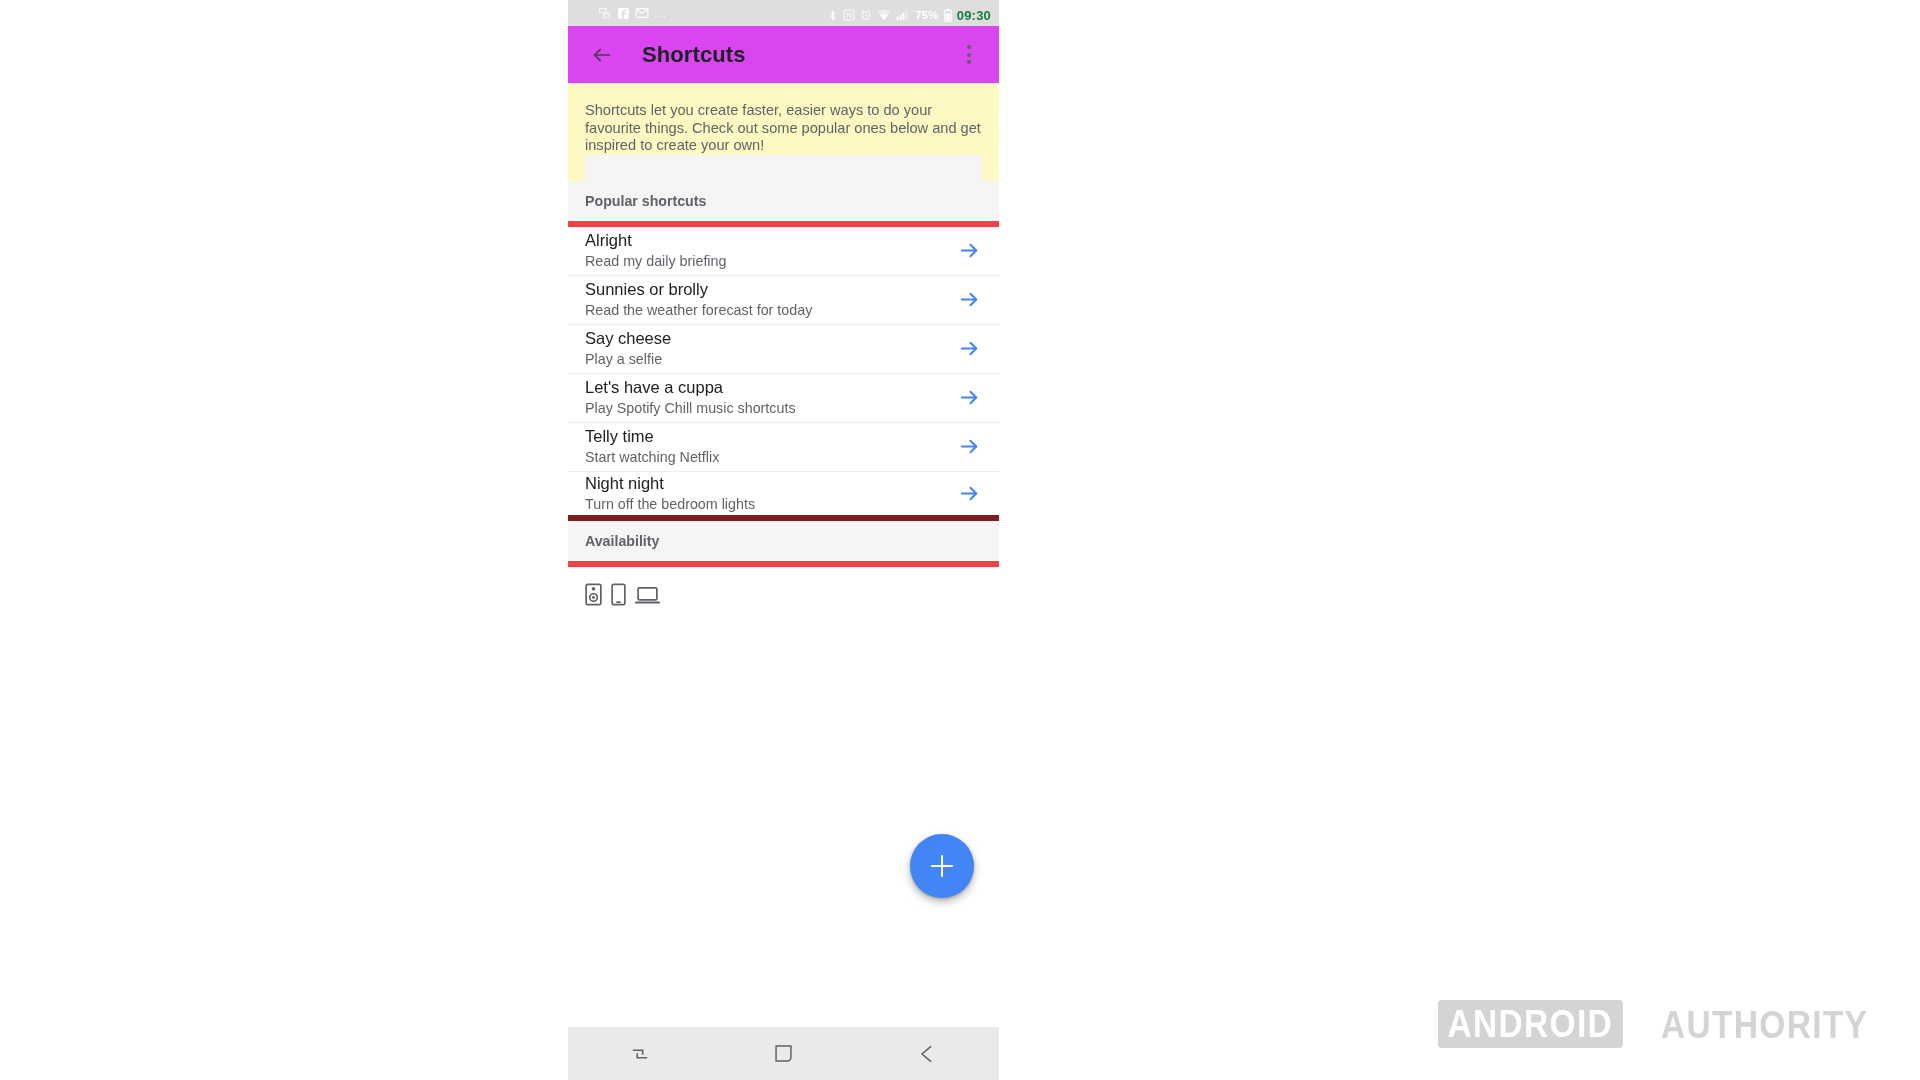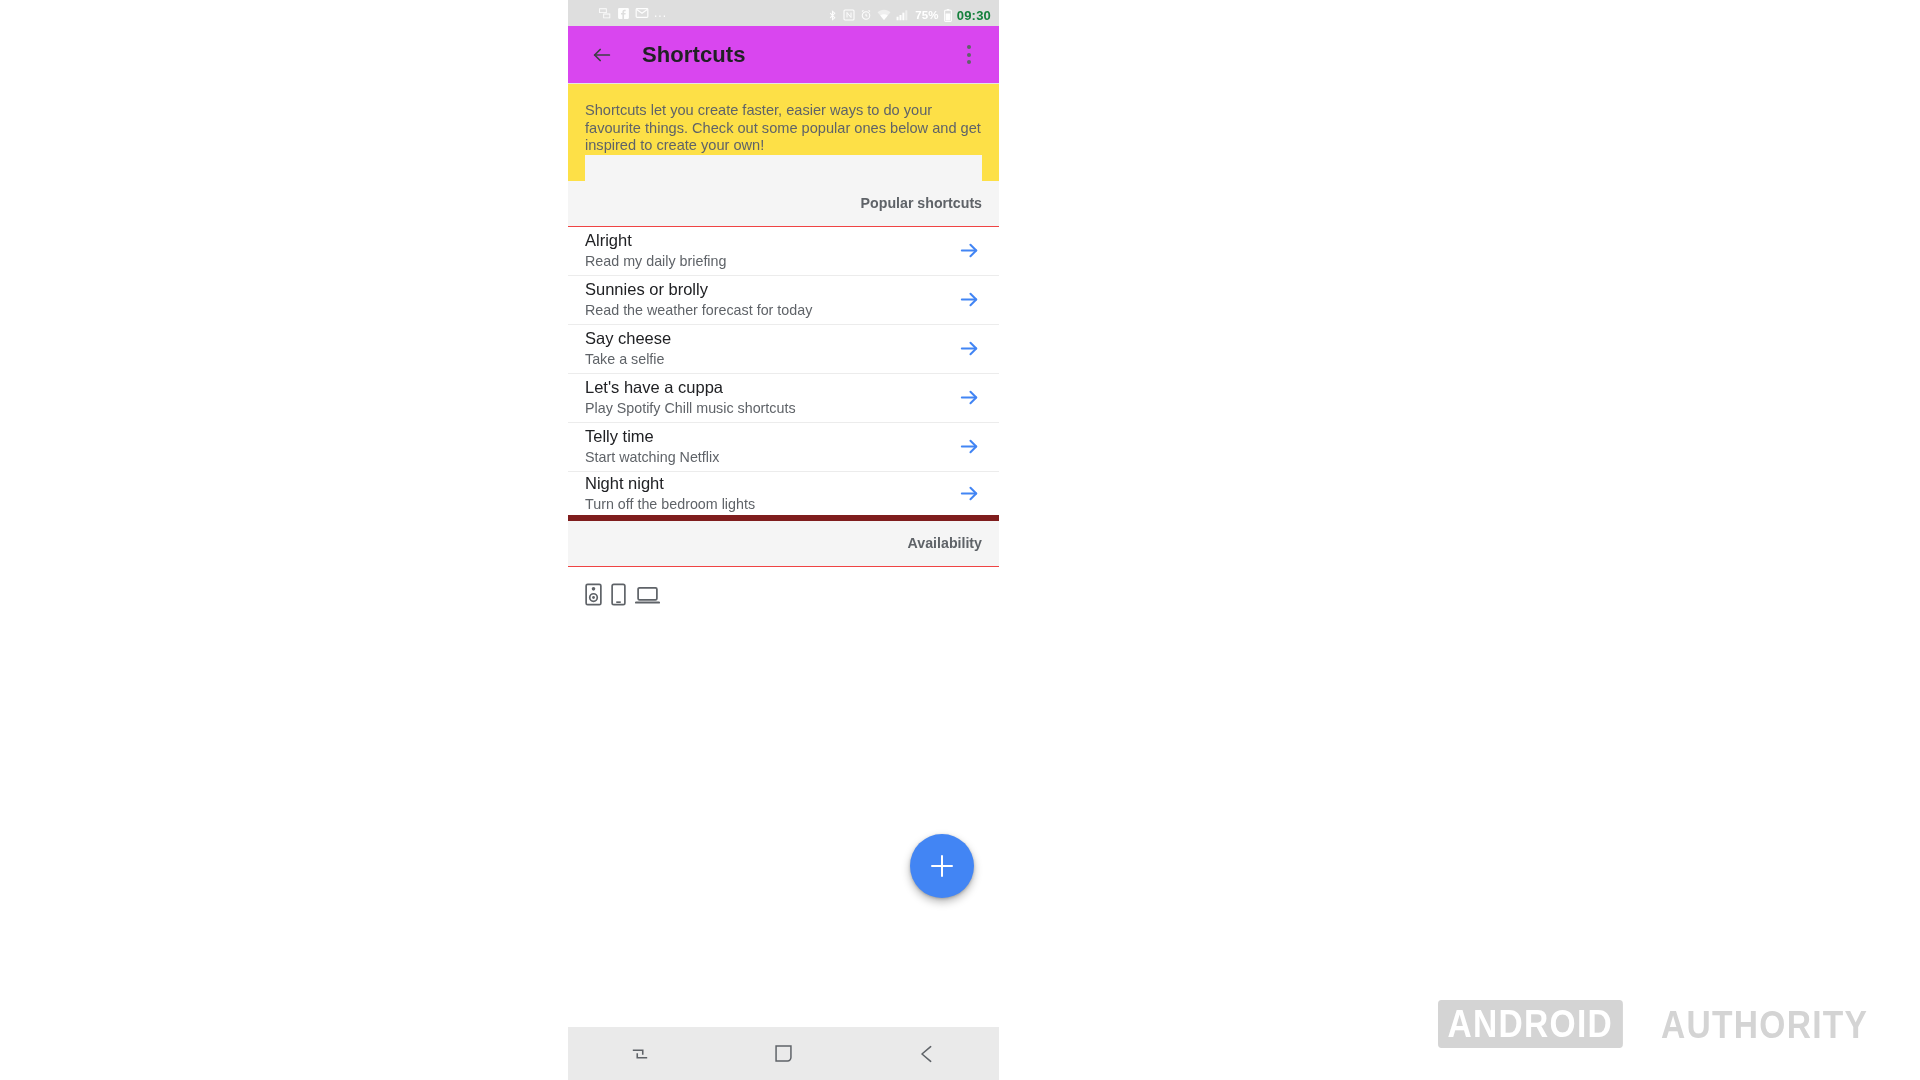--- a/index.html
+++ b/index.html
@@ -51,33 +51,33 @@
     position: absolute; right: 12px; top: 50%; transform: translateY(-50%);
     width: 36px; height: 36px; display: flex; flex-direction: column;
     align-items: center; justify-content: center; gap: 3.5px; cursor: pointer;
   }
   .appbar-menu i { width: 4px; height: 4px; border-radius: 50%; background: #5f6368; display: block; }
 
   
   .content { position: relative; background: #ffffff; }
 
   .intro-block {
-    background: #fde047;
+    background: #fef9c3;
     border-top: 1px solid #e4e4e4;
     padding: 18px 17px 0 17px;
   }
   .intro-text {
     font-size: 14.6px; line-height: 17.5px; color: #5f6368;
   }
   .section-head {
     background: #f5f5f5;
-    border-bottom: 1px solid #ef4444;
+    border-bottom: 6px solid #ef4444;
     padding: 0 17px;
     height: 46px;
-    display: flex; align-items: center; justify-content: flex-end;
+    display: flex; align-items: center;
   }
   .section-head-label { font-size: 14.2px; font-weight: 700; color: #5f6368; }
   .intro-spacer { height: 26px; background: #f5f5f5; }
 
   .row {
     position: relative;
     height: 49px;
     display: flex; align-items: center;
     padding: 0 17px;
     background: #ffffff;
@@ -272,21 +272,21 @@
             <div class="row-arrow">
               <svg width="23" height="23" viewBox="0 0 24 24" fill="none" stroke="#4285f4" stroke-width="2.1" stroke-linecap="round" stroke-linejoin="round">
                 <path d="M4 12h15"></path>
                 <path d="M13 6l6 6-6 6"></path>
               </svg>
             </div>
           </div>
           <div class="row">
             <div class="row-texts">
               <div class="row-title">Say cheese</div>
-              <div class="row-sub">Take a selfie</div>
+              <div class="row-sub">Play a selfie</div>
             </div>
             <div class="row-arrow">
               <svg width="23" height="23" viewBox="0 0 24 24" fill="none" stroke="#4285f4" stroke-width="2.1" stroke-linecap="round" stroke-linejoin="round">
                 <path d="M4 12h15"></path>
                 <path d="M13 6l6 6-6 6"></path>
               </svg>
             </div>
           </div>
           <div class="row">
             <div class="row-texts">

